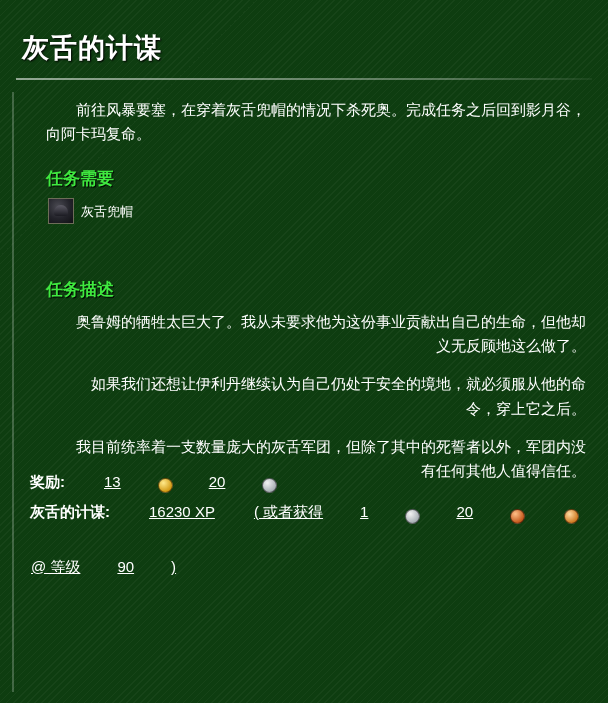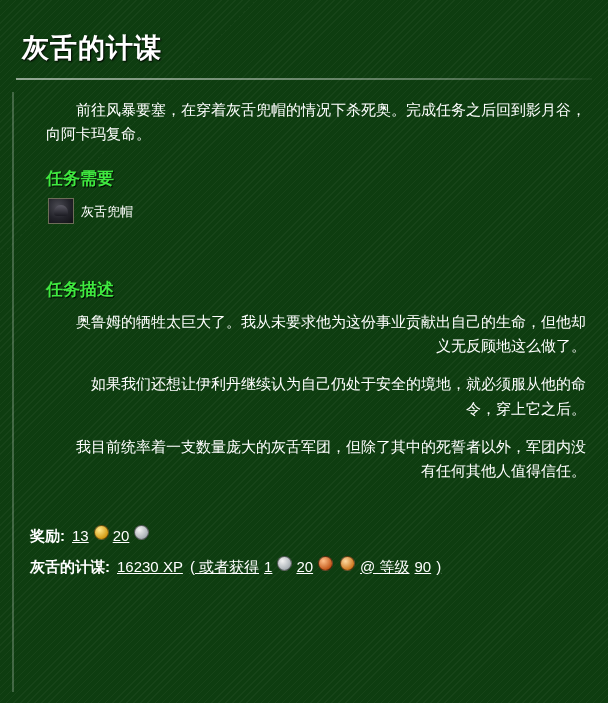--- a/index.html
+++ b/index.html
@@ -107,24 +107,25 @@
   .rewards {
     position: absolute;
     left: 30px;
     right: 14px;
     bottom: 14px;
     color: #ffffff;
     font-size: 15px;
   }
   .reward-line {
     display: flex;
-    align-items: flex-start;
+    align-items: flex-end;
     flex-wrap: wrap;
     margin-bottom: 8px;
     line-height: 1.5;
+    gap: 32px;
   }
   .reward-label {
     font-weight: bold;
     margin-right: 6px;
   }
   .coin {
     display: inline-block;
     width: 13px;
     height: 13px;
     border-radius: 50%;

